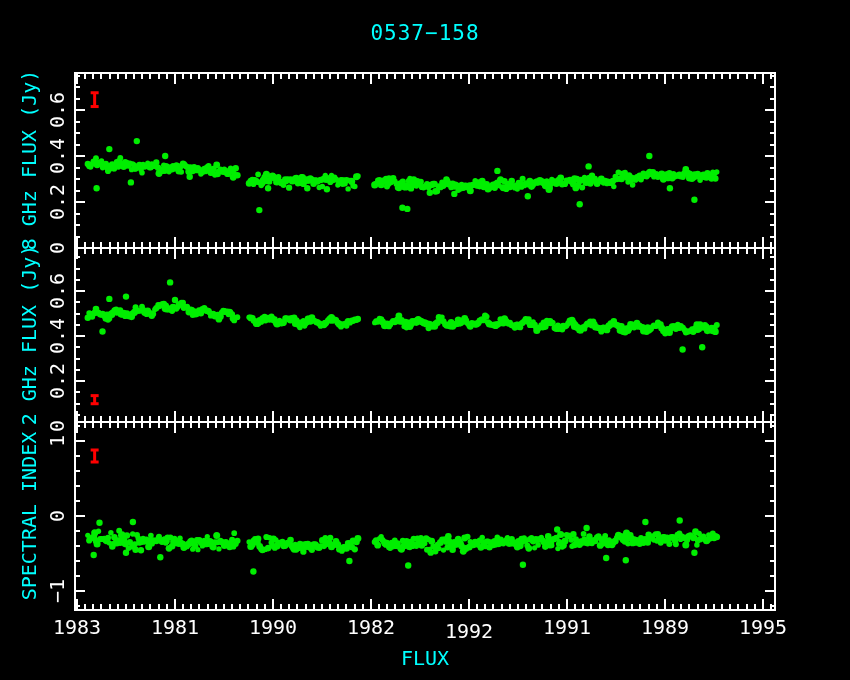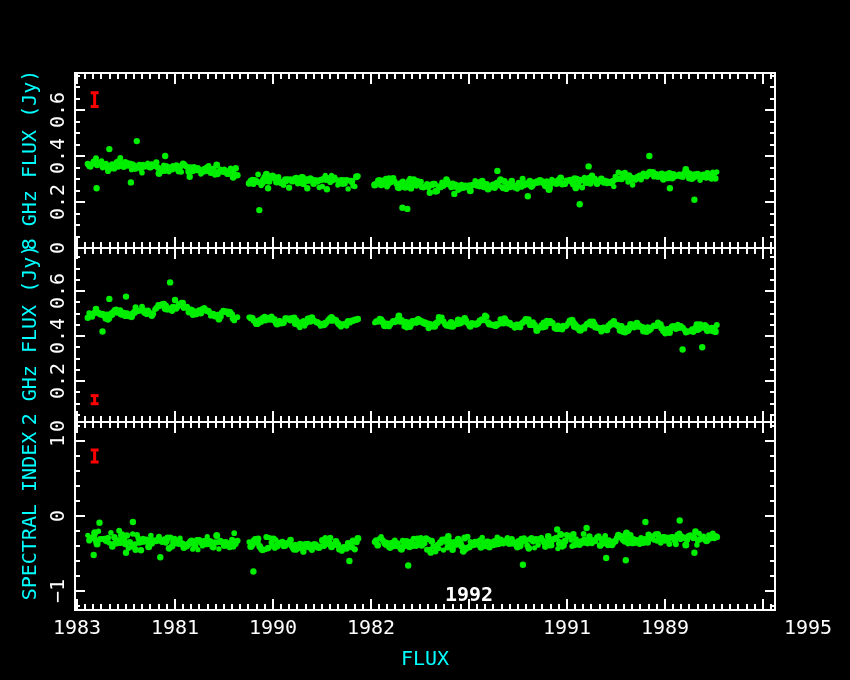--- a/index.html
+++ b/index.html
@@ -11,20 +11,21 @@
   .axis-title.rotated{transform:translate(-50%,-50%) rotate(-90deg);}
   .tick-label{position:absolute;transform:translate(-50%,-50%);color:#ffffff;
               font-size:20px;white-space:nowrap;}
   .tick-label.ylab{transform:translate(-50%,-50%) rotate(-90deg);}
   svg{position:absolute;left:0;top:0;}
 </style>
 </head>
 <body>
 
 <div id="canvas">
+  <div class="centered chart-title" style="left:425px;top:33px;">0537−158</div>
 
   <svg id="plot" width="850" height="680">
       <rect x="75" y="73" width="700" height="175" fill="none" stroke="#ffffff" stroke-width="2" shape-rendering="crispEdges"></rect>
       <rect x="75" y="248" width="700" height="174" fill="none" stroke="#ffffff" stroke-width="2" shape-rendering="crispEdges"></rect>
       <rect x="75" y="422" width="700" height="188" fill="none" stroke="#ffffff" stroke-width="2" shape-rendering="crispEdges"></rect>
       <line x1="77" y1="73" x2="77" y2="84" stroke="#ffffff" stroke-width="2" shape-rendering="crispEdges"></line>
       <line x1="175" y1="73" x2="175" y2="84" stroke="#ffffff" stroke-width="2" shape-rendering="crispEdges"></line>
       <line x1="273" y1="73" x2="273" y2="84" stroke="#ffffff" stroke-width="2" shape-rendering="crispEdges"></line>
       <line x1="371" y1="73" x2="371" y2="84" stroke="#ffffff" stroke-width="2" shape-rendering="crispEdges"></line>
       <line x1="469" y1="73" x2="469" y2="84" stroke="#ffffff" stroke-width="2" shape-rendering="crispEdges"></line>
@@ -2074,24 +2075,24 @@
       <div class="tick-label ylab" style="left: 57px; top: 381px;">0.2</div>
       <div class="tick-label ylab" style="left: 57px; top: 336px;">0.4</div>
       <div class="tick-label ylab" style="left: 57px; top: 291px;">0.6</div>
       <div class="tick-label ylab" style="left: 57px; top: 591px;">−1</div>
       <div class="tick-label ylab" style="left: 57px; top: 516px;">0</div>
       <div class="tick-label ylab" style="left: 57px; top: 441px;">1</div>
       <div class="tick-label xlab" style="left: 77px; top: 627px;">1983</div>
       <div class="tick-label xlab" style="left: 175px; top: 627px;">1981</div>
       <div class="tick-label xlab" style="left: 273px; top: 627px;">1990</div>
       <div class="tick-label xlab" style="left: 371px; top: 627px;">1982</div>
-      <div class="tick-label xlab" style="left: 469px; top: 594px; font-weight: bold;">1992</div>
+      <div class="tick-label xlab" style="left: 469px; top: 631px;">1992</div>
       <div class="tick-label xlab" style="left: 567px; top: 627px;">1991</div>
       <div class="tick-label xlab" style="left: 665px; top: 627px;">1989</div>
-      <div class="tick-label xlab" style="left: 808px; top: 627px;">1995</div>
+      <div class="tick-label xlab" style="left: 763px; top: 627px;">1995</div>
     </div>
 
   <div class="centered axis-title rotated" style="left:29px;top:160px;">8 GHz FLUX (Jy)</div>
   <div class="centered axis-title rotated" style="left:29px;top:335px;">2 GHz FLUX (Jy)</div>
   <div class="centered axis-title rotated" style="left:29px;top:516px;">SPECTRAL INDEX</div>
 
   <div class="centered axis-title" style="left:425px;top:658px;">FLUX</div>
 </div>
 
 </body></html>

